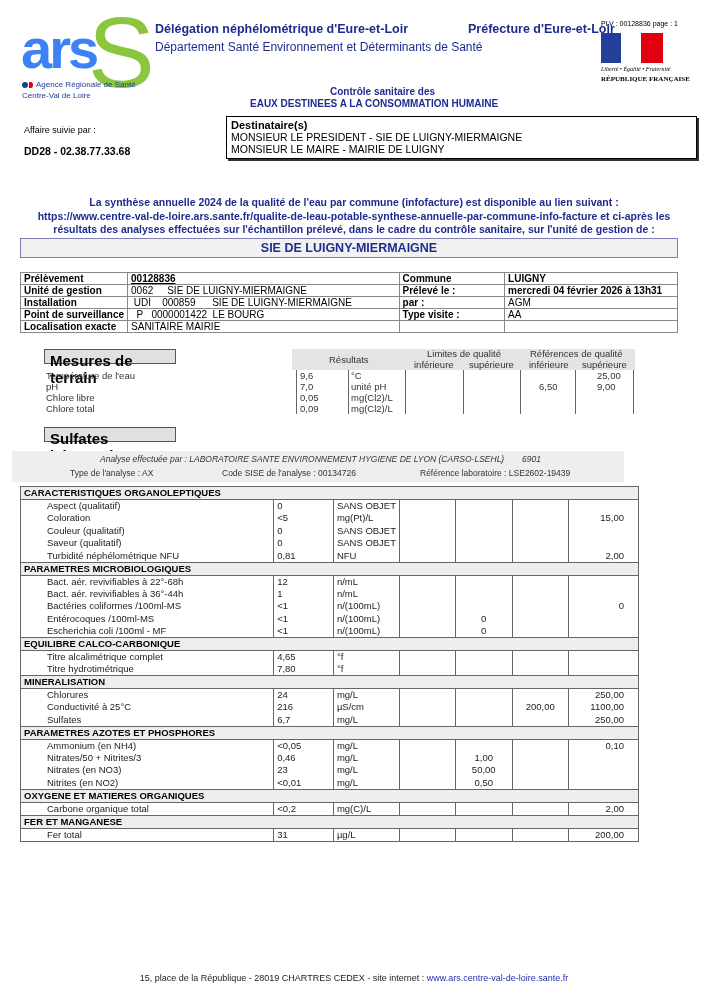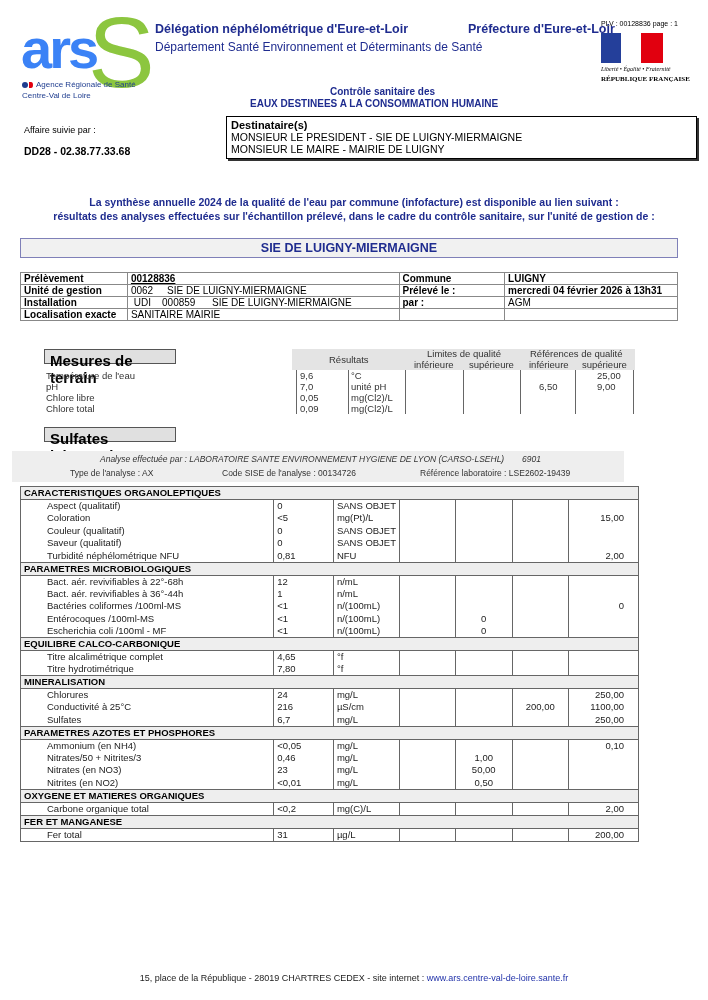--- a/index.html
+++ b/index.html
@@ -80,20 +80,21 @@
 <div class="abs dd28">DD28 - 02.38.77.33.68</div>
 
 <div class="abs dest">
   <div class="t">Destinataire(s)</div>
   <div class="l">MONSIEUR LE PRESIDENT - SIE DE LUIGNY-MIERMAIGNE</div>
   <div class="l">MONSIEUR LE MAIRE - MAIRIE DE LUIGNY</div>
 </div>
 
 <div class="abs synth">
   <div>La synthèse annuelle 2024 de la qualité de l'eau par commune (infofacture) est disponible au lien suivant :</div>
+  <div>https://www.centre-val-de-loire.ars.sante.fr/qualite-de-leau-potable-synthese-annuelle-par-commune-info-facture et ci-après les</div>
   <div>résultats des analyses effectuées sur l'échantillon prélevé, dans le cadre du contrôle sanitaire, sur l'unité de gestion de :</div>
 </div>
 
 <div class="abs sie">SIE DE LUIGNY-MIERMAIGNE</div>
 
 <table class="info">
   <colgroup>
       <col style="width:107px">
       <col style="width:272px">
       <col style="width:106px">
@@ -110,20 +111,26 @@
         <td class="k">Unité de gestion</td>
         <td style="white-space:pre">0062     SIE DE LUIGNY-MIERMAIGNE</td>
         <td class="k">Prélevé le :</td>
         <td class="k">mercredi 04 février 2026 à 13h31</td>
       </tr>
   <tr>
         <td class="k">Installation</td>
         <td style="white-space:pre"> UDI    000859      SIE DE LUIGNY-MIERMAIGNE</td>
         <td class="k">par :</td>
         <td>AGM</td>
+      </tr>
+  <tr>
+        <td class="k">Point de surveillance</td>
+        <td style="white-space:pre">  P   0000001422  LE BOURG</td>
+        <td class="k">Type visite :</td>
+        <td>AA</td>
       </tr>
   <tr>
         <td class="k">Localisation exacte</td>
         <td>SANITAIRE MAIRIE</td>
         <td></td>
         <td></td>
       </tr>
 </tbody>
   </table>
 

